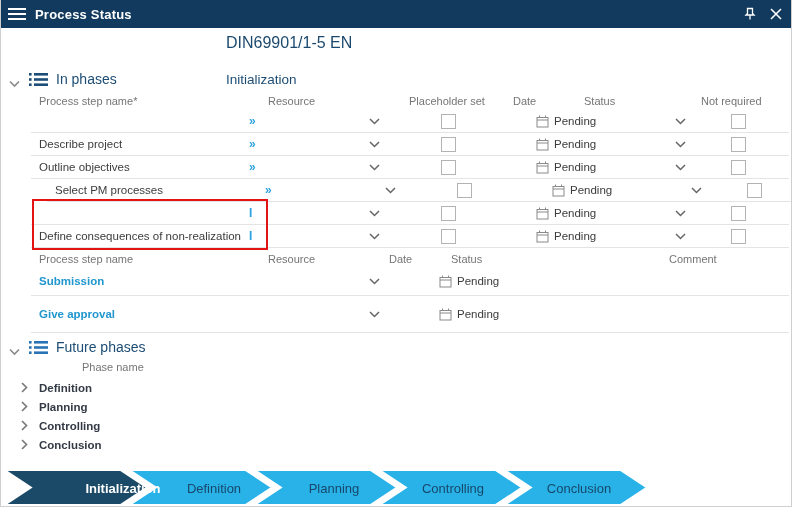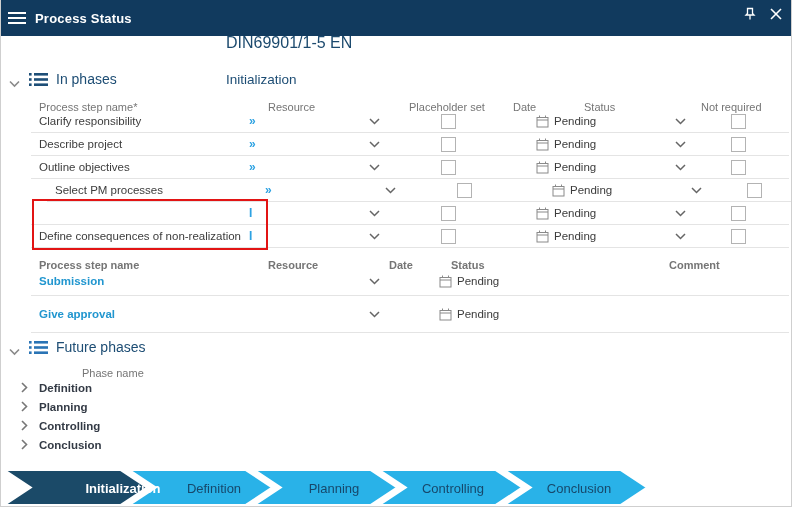--- a/index.html
+++ b/index.html
@@ -4,39 +4,39 @@
 <style>
   * { margin:0; padding:0; box-sizing:border-box; }
   html,body { background:#fff; }
   body { font-family:"Liberation Sans", sans-serif; }
   #window {
     position:relative; width:792px; height:507px; background:#fff;
     border:1px solid #cfcfcf; border-top:none; overflow:hidden;
   }
   
   .titlebar {
-    position:absolute; left:-1px; top:0; width:792px; height:36px;
+    position:absolute; left:-1px; top:0; width:792px; height:28px;
     background:#113a5e; display:flex; align-items:center;
   }
   .hamburger { width:18px; height:12px; margin-left:8px; display:flex; flex-direction:column; justify-content:space-between; cursor:pointer; }
   .hamburger span { display:block; height:2px; background:#fff; }
   .titlebar-title { color:#fff; font-size:13px; font-weight:600; margin-left:9px; letter-spacing:.2px; }
   .titlebar-right { position:absolute; right:8px; top:0; height:28px; display:flex; align-items:center; gap:10px; }
   .tb-icon { width:16px; height:16px; display:flex; align-items:center; justify-content:center; cursor:pointer; }
   
   .pm-label { position:absolute; left:30px; top:34px; font-size:16px; color:#1c4a6e; }
   .pm-value { position:absolute; left:225px; top:34px; font-size:16px; color:#1c4a6e; }
   
   .sec-hdr { position:absolute; left:0; width:792px; height:20px; }
   .sec-hdr .expander { position:absolute; left:8px; top:4px; }
   .sec-hdr .listicon { position:absolute; left:28px; top:2px; }
   .sec-title { position:absolute; left:55px; top:1px; font-size:14px; color:#1d4d74; }
   .sec-phase { position:absolute; left:225px; top:2px; font-size:13.5px; color:#1d4d74; }
   
-  .thead { position:absolute; width:792px; height:14px; font-size:11px; color:#757575;margin-top:6px; }
+  .thead { position:absolute; width:792px; height:14px; font-size:11px; color:#757575; }
   .thead span { position:absolute; top:0; white-space:nowrap; }
   
   .row { position:absolute; left:30px; width:758px; border-bottom:1px solid #e4e4e4; }
   .trow { height:23px; }
   .cell { position:absolute; top:0; height:100%; display:flex; align-items:center; white-space:nowrap; }
   .step-name { left:8px; font-size:11.5px; color:#3c3c3c; }
   .res-glyph { left:218px; font-size:12px; font-weight:bold; color:#2da2e2; cursor:pointer; }
   .dd1 { left:338px; cursor:pointer; }
   .cb-ph { left:410px; }
   .status1 { left:505px; gap:5px; font-size:11.5px; color:#3c3c3c; cursor:pointer; }
@@ -117,21 +117,20 @@
   <div class="thead" style="top:95px;">
     <span style="left:38px;">Process step name*</span>
     <span style="left:267px;">Resource</span>
     <span style="left:408px;">Placeholder set</span>
     <span style="left:512px;">Date</span>
     <span style="left:583px;">Status</span>
     <span style="left:700px;">Not required</span>
   </div>
 
   <div class="row trow" style="top:110px;">
-    <span class="cell step-name">Clarify responsibility</span>
     <span class="cell res-glyph">»</span>
     <span class="cell dd1">
         <svg width="11" height="7" viewBox="0 0 11 7">
           <polyline points="1,1 5.5,5.5 10,1" fill="none" stroke="#666" stroke-width="1.5"></polyline>
         </svg>
       </span>
     <span class="cell cb-ph">
         <span class="checkbox"></span>
       </span>
     <span class="cell status1">
@@ -309,21 +308,21 @@
           <polyline points="1,1 5.5,5.5 10,1" fill="none" stroke="#666" stroke-width="1.5"></polyline>
         </svg>
       </span>
     <span class="cell cb-nr">
         <span class="checkbox"></span>
       </span>
   </div>
 
   <div class="red-box"></div>
 
-  <div class="thead" style="top:253px;font-weight:bold;">
+  <div class="thead" style="top:253px;">
     <span style="left:38px;">Process step name</span>
     <span style="left:267px;">Resource</span>
     <span style="left:388px;">Date</span>
     <span style="left:450px;">Status</span>
     <span style="left:668px;">Comment</span>
   </div>
 
   <div class="row mrow1" style="top:267px;">
     <span class="cell link-name">Submission</span>
     <span class="cell dd2">

